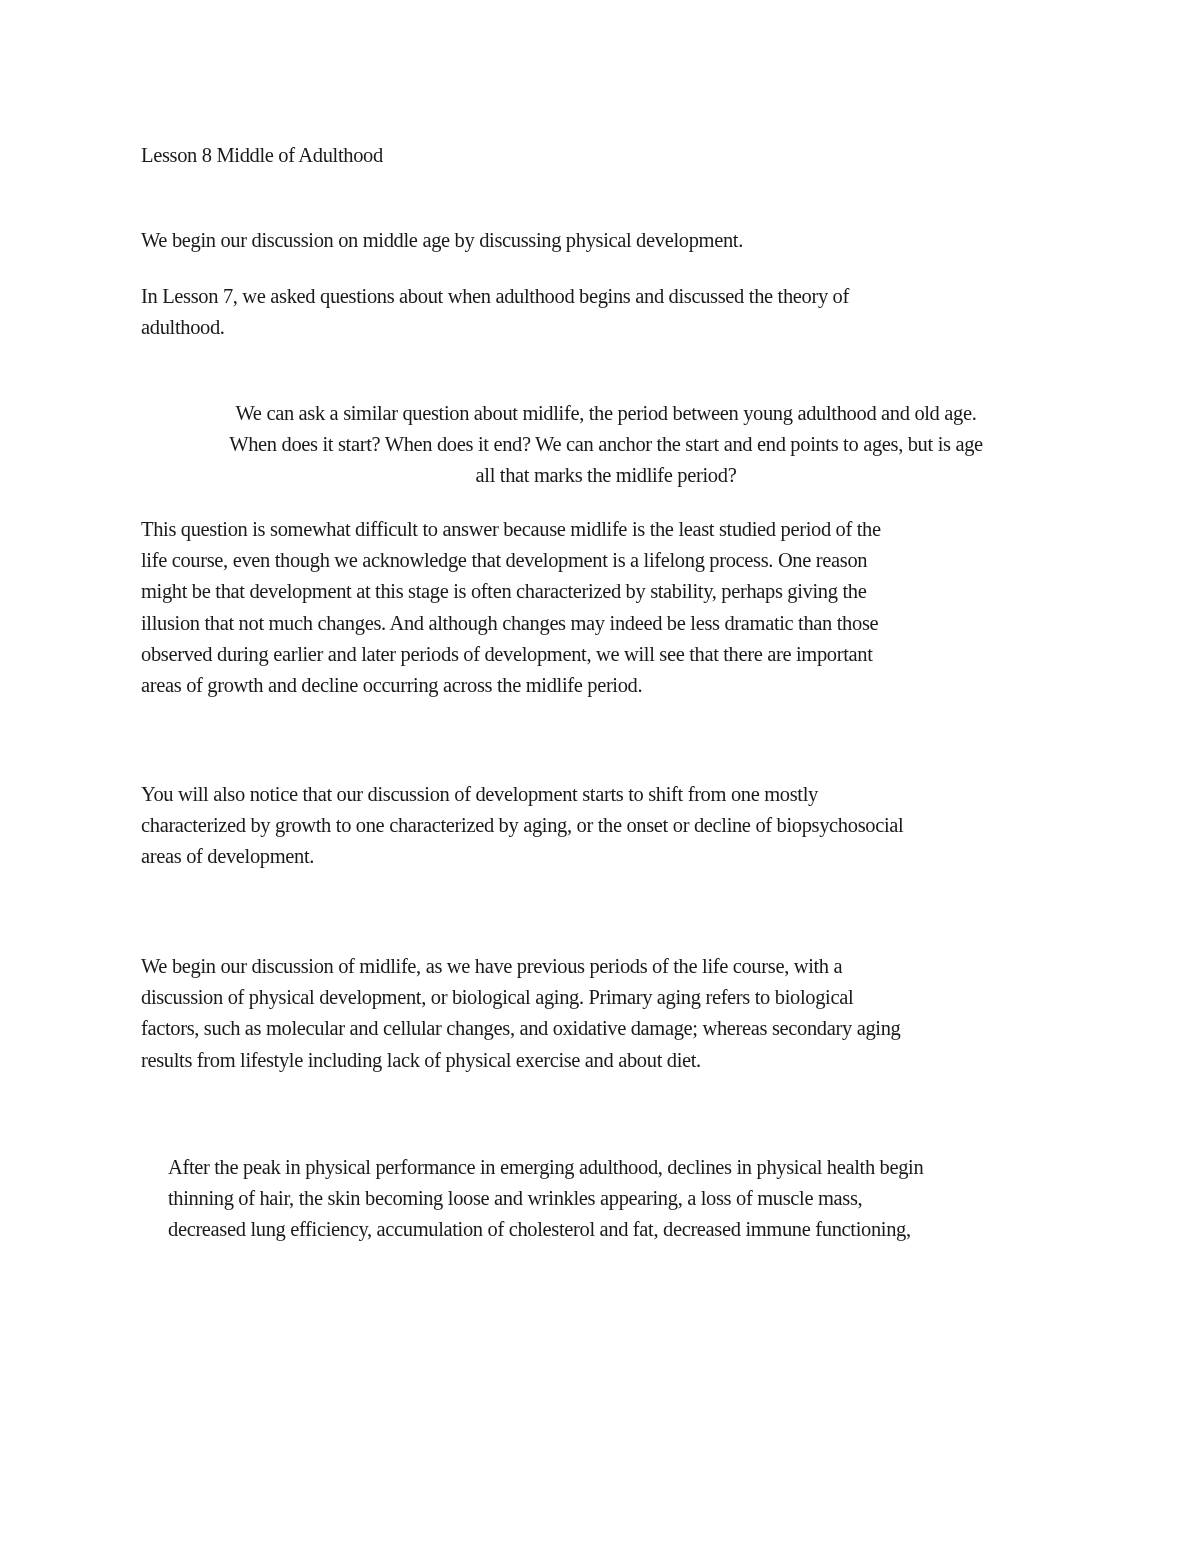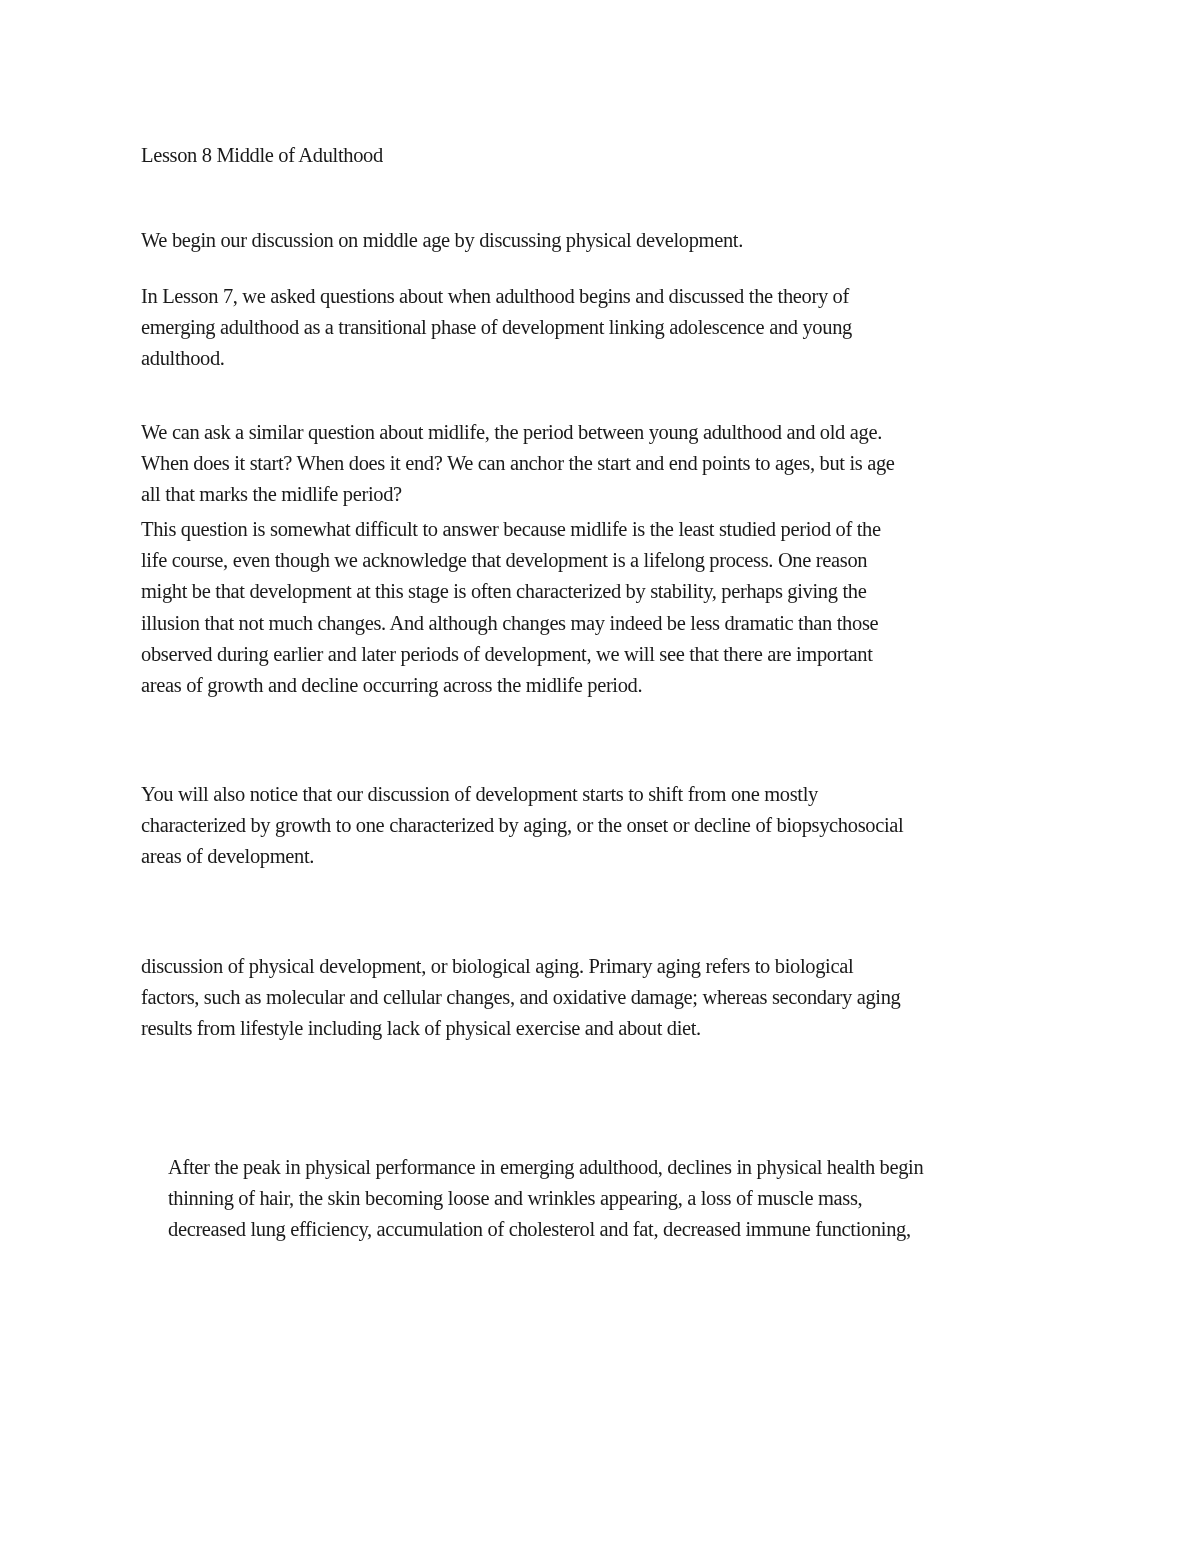--- a/index.html
+++ b/index.html
@@ -28,21 +28,21 @@
       left: 141px;
       width: 930px;
       font-size: 20.5px;
       line-height: 31.2px;
       letter-spacing: -0.35px;
       margin: 0;
     }
     .title { top: 140px; }
     .p1 { top: 225px; font-family: Liberation Serif, serif; }
     .p2 { top: 281px; }
-    .p3 { top: 417px; }
+    .p3 { top: 398px; text-align: center; }
     .p4 { top: 514px; }
     .p5 { top: 779px; }
     .p6 { top: 951px; }
     .p7 { top: 1152px; margin-left: 27px; }
     .line { display: block; white-space: nowrap; }
   </style>
 </head>
 <body>
 
 <div class="page">
@@ -50,21 +50,20 @@
   <div class="block title">
     <span class="line">Lesson 8 Middle of Adulthood</span>
   </div>
 
   <div class="block p1">
     <span class="line">We begin our discussion on middle age by discussing physical development.</span>
   </div>
 
   <div class="block p2">
     <span class="line">In Lesson 7, we asked questions about when adulthood begins and discussed the theory of</span>
-    <span class="line">emerging adulthood as a transitional phase of development linking adolescence and young</span>
     <span class="line">adulthood.</span>
   </div>
 
   <div class="block p3">
     <span class="line">We can ask a similar question about midlife, the period between young adulthood and old age.</span>
     <span class="line">When does it start? When does it end? We can anchor the start and end points to ages, but is age</span>
     <span class="line">all that marks the midlife period?</span>
   </div>
 
   <div class="block p4">
@@ -76,20 +75,21 @@
     <span class="line">areas of growth and decline occurring across the midlife period.</span>
   </div>
 
   <div class="block p5">
     <span class="line">You will also notice that our discussion of development starts to shift from one mostly</span>
     <span class="line">characterized by growth to one characterized by aging, or the onset or decline of biopsychosocial</span>
     <span class="line">areas of development.</span>
   </div>
 
   <div class="block p6">
+    <span class="line">We begin our discussion of midlife, as we have previous periods of the life course, with a</span>
     <span class="line">discussion of physical development, or biological aging. Primary aging refers to biological</span>
     <span class="line">factors, such as molecular and cellular changes, and oxidative damage; whereas secondary aging</span>
     <span class="line">results from lifestyle including lack of physical exercise and about diet.</span>
   </div>
 
   <div class="block p7">
     <span class="line">After the peak in physical performance in emerging adulthood, declines in physical health begin</span>
     <span class="line">thinning of hair, the skin becoming loose and wrinkles appearing, a loss of muscle mass,</span>
     <span class="line">decreased lung efficiency, accumulation of cholesterol and fat, decreased immune functioning,</span>
   </div>

